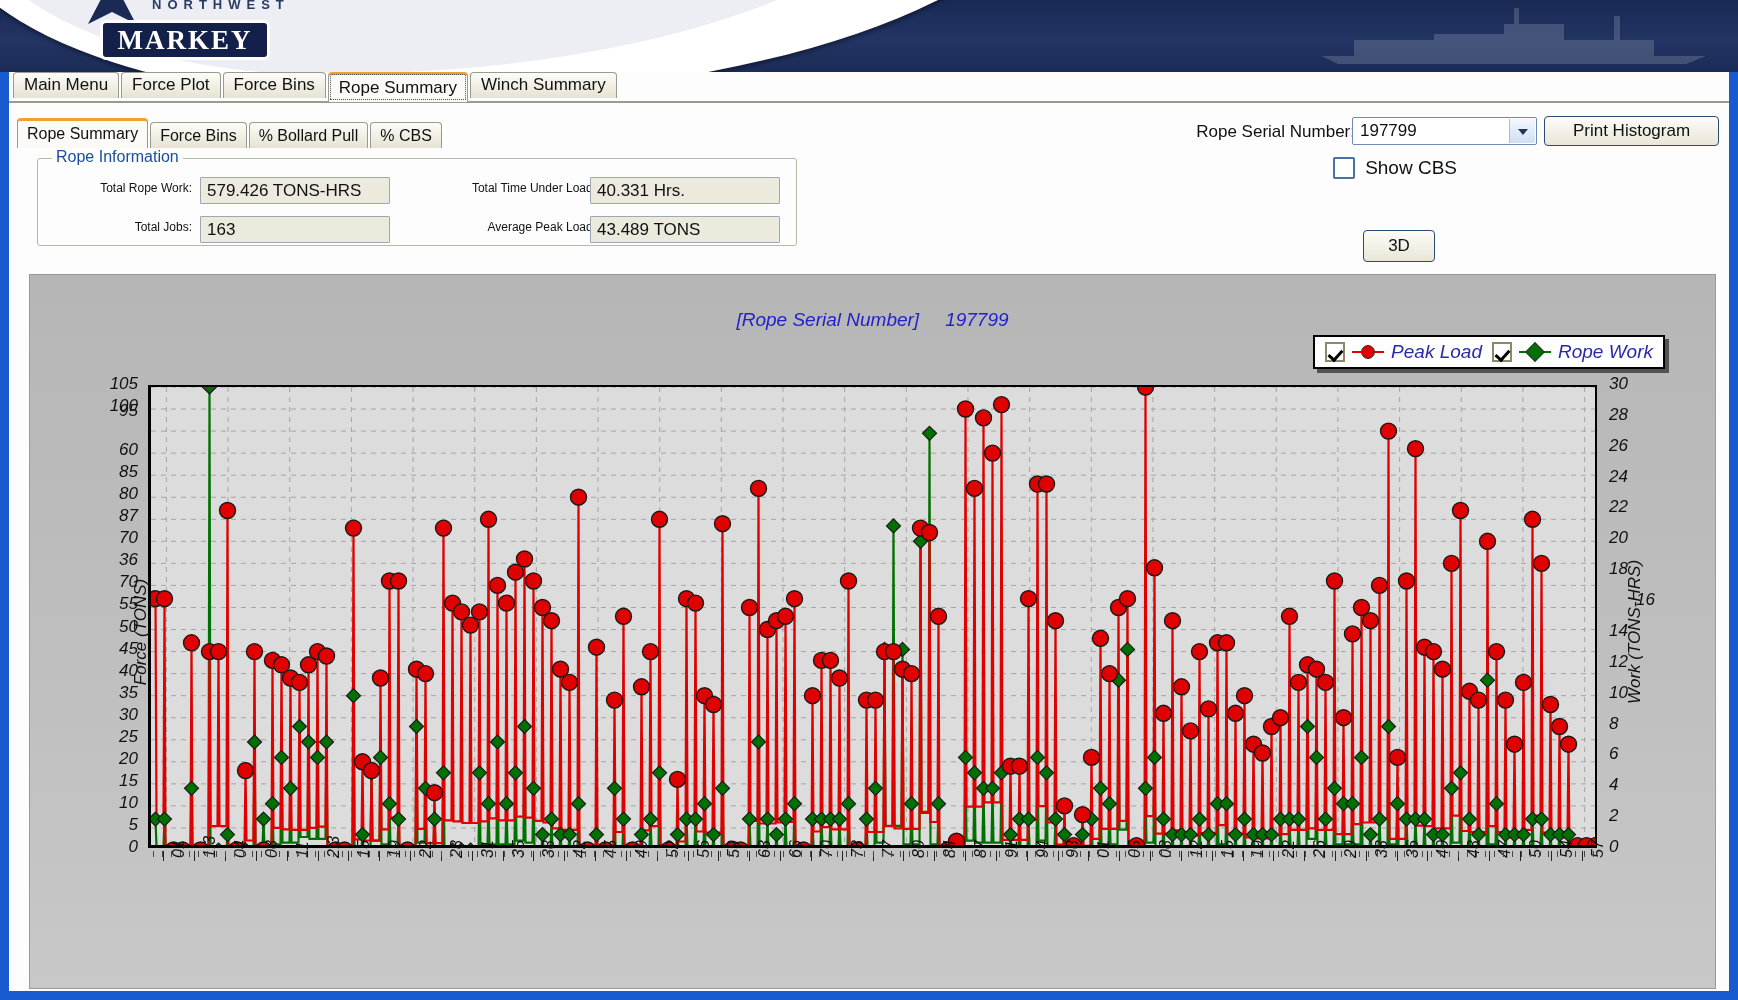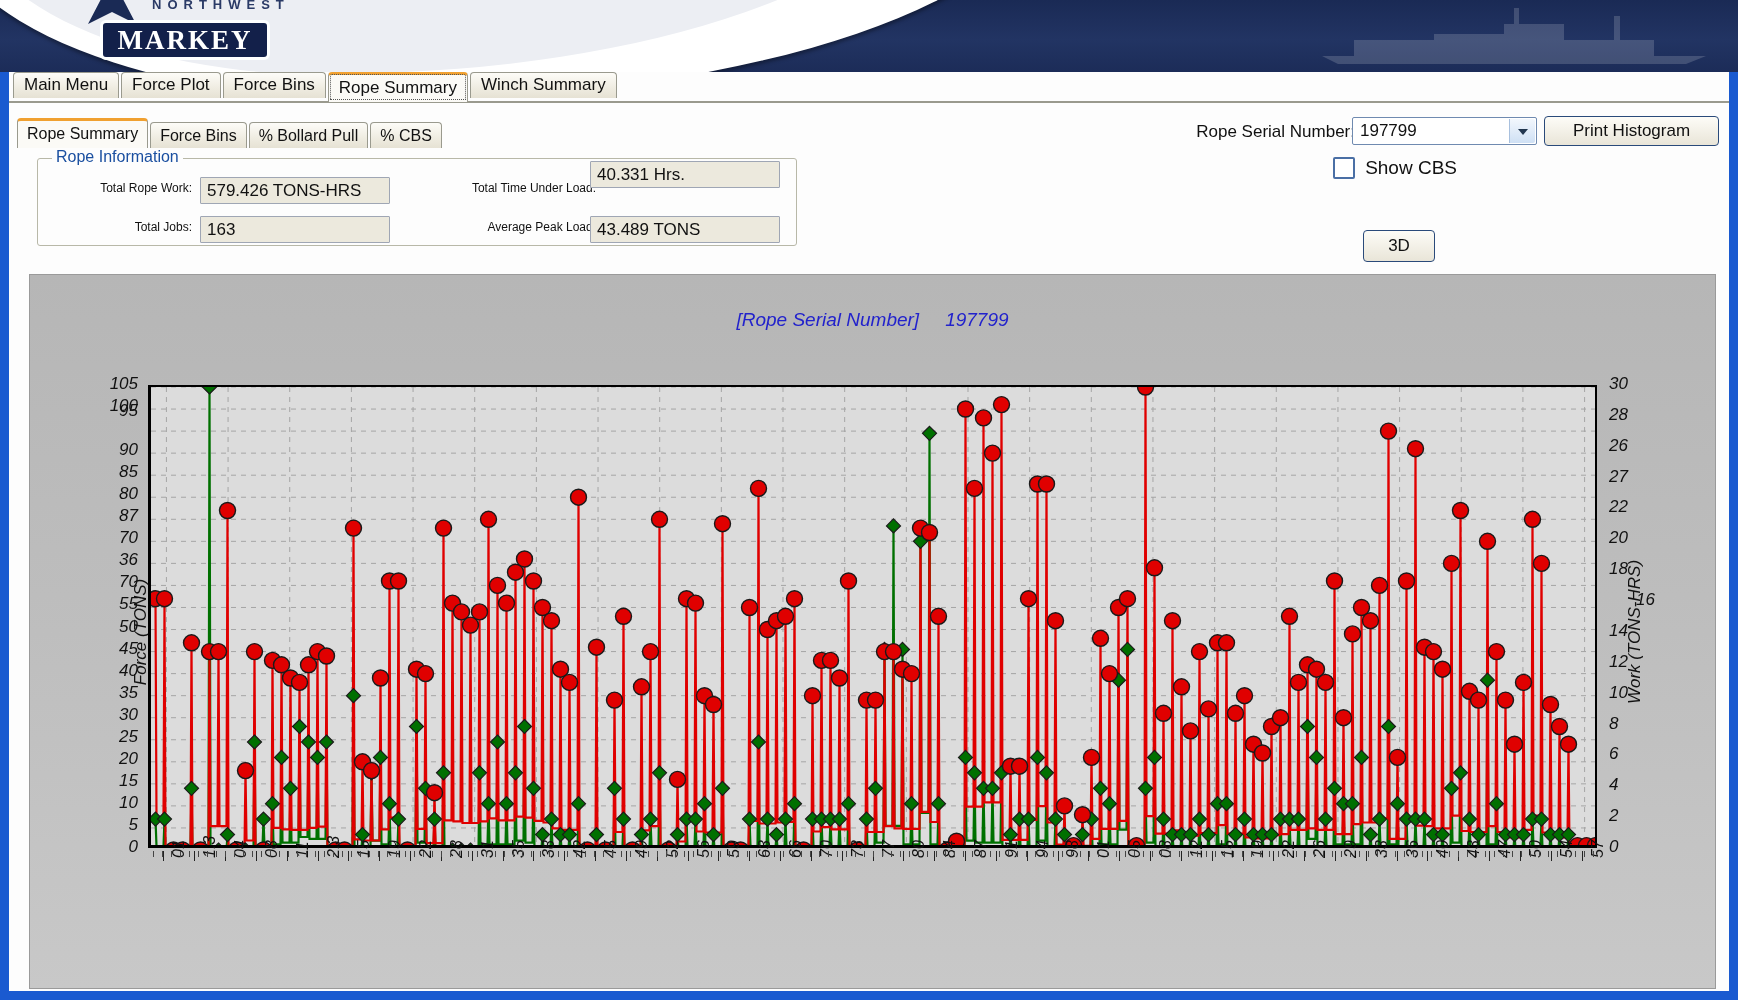--- a/index.html
+++ b/index.html
@@ -252,40 +252,58 @@
   </div>
   <div id="print-btn">Print Histogram</div>
 
   <div id="rope-info">
     <div class="legend">Rope Information</div>
 
     <div class="fld-label" style="left:14px; top:22px; width:140px;">Total Rope Work:</div>
     <div class="fld-box" style="left:162px; top:18px; width:190px;">579.426 TONS-HRS</div>
 
     <div class="fld-label" style="left:358px; top:22px; width:200px;">Total Time Under Load:</div>
-    <div class="fld-box" style="left:552px; top:2px; width:190px;">40.331 Hrs.</div>
+    <div class="fld-box" style="left:552px; top:18px; width:190px;">40.331 Hrs.</div>
 
     <div class="fld-label" style="left:14px; top:61px; width:140px;">Total Jobs:</div>
     <div class="fld-box" style="left:162px; top:57px; width:190px;">163</div>
 
     <div class="fld-label" style="left:358px; top:61px; width:200px;">Average Peak Load:</div>
     <div class="fld-box" style="left:552px; top:57px; width:190px;">43.489 TONS</div>
   </div>
 
   <div id="showcbs-wrap">
     <div id="showcbs-box"></div>
     <div id="showcbs-label">Show CBS</div>
   </div>
   <div id="btn3d">3D</div>
 
   <div id="chart-panel">
     <div id="chart-title">
       <span>[Rope Serial Number]</span><span class="sn">197799</span>
     </div>
 
+    <div id="legend-box">
+      <div class="lg-item">
+        <div class="lg-chk"></div>
+        <div class="lg-sym">
+          <div class="line" style="background:#e00000"></div>
+          <div class="lg-mk circ"></div>
+        </div>
+        <div class="lg-text">Peak Load</div>
+      </div>
+      <div class="lg-item">
+        <div class="lg-chk"></div>
+        <div class="lg-sym">
+          <div class="line" style="background:#007000"></div>
+          <div class="lg-mk diam"></div>
+        </div>
+        <div class="lg-text">Rope Work</div>
+      </div>
+    </div>
 
     <div id="plot-wrap">
       <div id="ylabel-left">Force (TONS)</div>
       <div id="ylabel-right">Work (TONS-HRS)</div>
       <div id="yticks-left">
             <div class="ytick" style="left: 62px; top: 562px;">0</div>
             <div class="ytick" style="left: 62px; top: 539.952px;">5</div>
             <div class="ytick" style="left: 62px; top: 517.905px;">10</div>
             <div class="ytick" style="left: 62px; top: 495.857px;">15</div>
             <div class="ytick" style="left: 62px; top: 473.81px;">20</div>
@@ -295,39 +313,39 @@
             <div class="ytick" style="left: 62px; top: 385.619px;">40</div>
             <div class="ytick" style="left: 62px; top: 363.571px;">45</div>
             <div class="ytick" style="left: 62px; top: 341.524px;">50</div>
             <div class="ytick" style="left: 62px; top: 319.476px;">55</div>
             <div class="ytick" style="left: 62px; top: 297.429px;">70</div>
             <div class="ytick" style="left: 62px; top: 275.381px;">36</div>
             <div class="ytick" style="left: 62px; top: 253.333px;">70</div>
             <div class="ytick" style="left: 62px; top: 231.286px;">87</div>
             <div class="ytick" style="left: 62px; top: 209.238px;">80</div>
             <div class="ytick" style="left: 62px; top: 187.19px;">85</div>
-            <div class="ytick" style="left: 62px; top: 165.143px;">90</div>
+            <div class="ytick" style="left: 62px; top: 165.143px;">60</div>
             <div class="ytick" style="left: 62px; top: 126px;">95</div>
             <div class="ytick" style="left: 62px; top: 121.048px;">100</div>
             <div class="ytick" style="left: 62px; top: 99px;">105</div>
           </div>
       <div id="yticks-right">
             <div class="ytick r" style="left: 1579px; top: 562px;">0</div>
             <div class="ytick r" style="left: 1579px; top: 531.133px;">2</div>
             <div class="ytick r" style="left: 1579px; top: 500.267px;">4</div>
             <div class="ytick r" style="left: 1579px; top: 469.4px;">6</div>
             <div class="ytick r" style="left: 1579px; top: 438.533px;">8</div>
             <div class="ytick r" style="left: 1579px; top: 407.667px;">10</div>
             <div class="ytick r" style="left: 1579px; top: 376.8px;">12</div>
             <div class="ytick r" style="left: 1579px; top: 345.933px;">14</div>
             <div class="ytick r" style="left: 1579px; top: 315.067px; text-align: right;">16</div>
             <div class="ytick r" style="left: 1579px; top: 284.2px;">18</div>
             <div class="ytick r" style="left: 1579px; top: 253.333px;">20</div>
             <div class="ytick r" style="left: 1579px; top: 222.467px;">22</div>
-            <div class="ytick r" style="left: 1579px; top: 191.6px;">27</div>
+            <div class="ytick r" style="left: 1579px; top: 191.6px;">24</div>
             <div class="ytick r" style="left: 1579px; top: 160.733px;">26</div>
             <div class="ytick r" style="left: 1579px; top: 129.867px;">28</div>
             <div class="ytick r" style="left: 1579px; top: 99px;">30</div>
           </div>
       <div id="plot-area" style="left: 118px; top: 110px; width: 1449px; height: 463px;">
         <svg id="plot-svg" width="1449" height="463" viewBox="0 0 1449 463">
               <line x1="0" y1="463" x2="1449" y2="463" stroke="#a5a5a5" stroke-width="1" stroke-dasharray="5,5"></line>
               <line x1="0" y1="440.95238095238096" x2="1449" y2="440.95238095238096" stroke="#a5a5a5" stroke-width="1" stroke-dasharray="5,5"></line>
               <line x1="0" y1="418.9047619047619" x2="1449" y2="418.9047619047619" stroke="#a5a5a5" stroke-width="1" stroke-dasharray="5,5"></line>
               <line x1="0" y1="396.8571428571429" x2="1449" y2="396.8571428571429" stroke="#a5a5a5" stroke-width="1" stroke-dasharray="5,5"></line>

